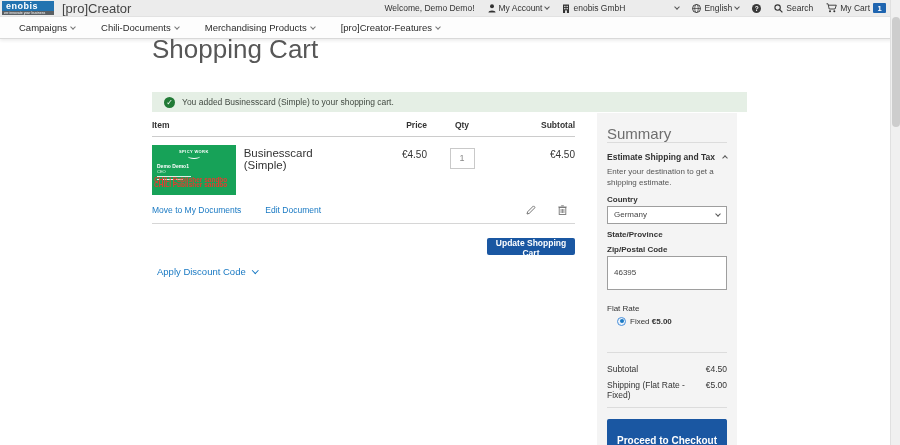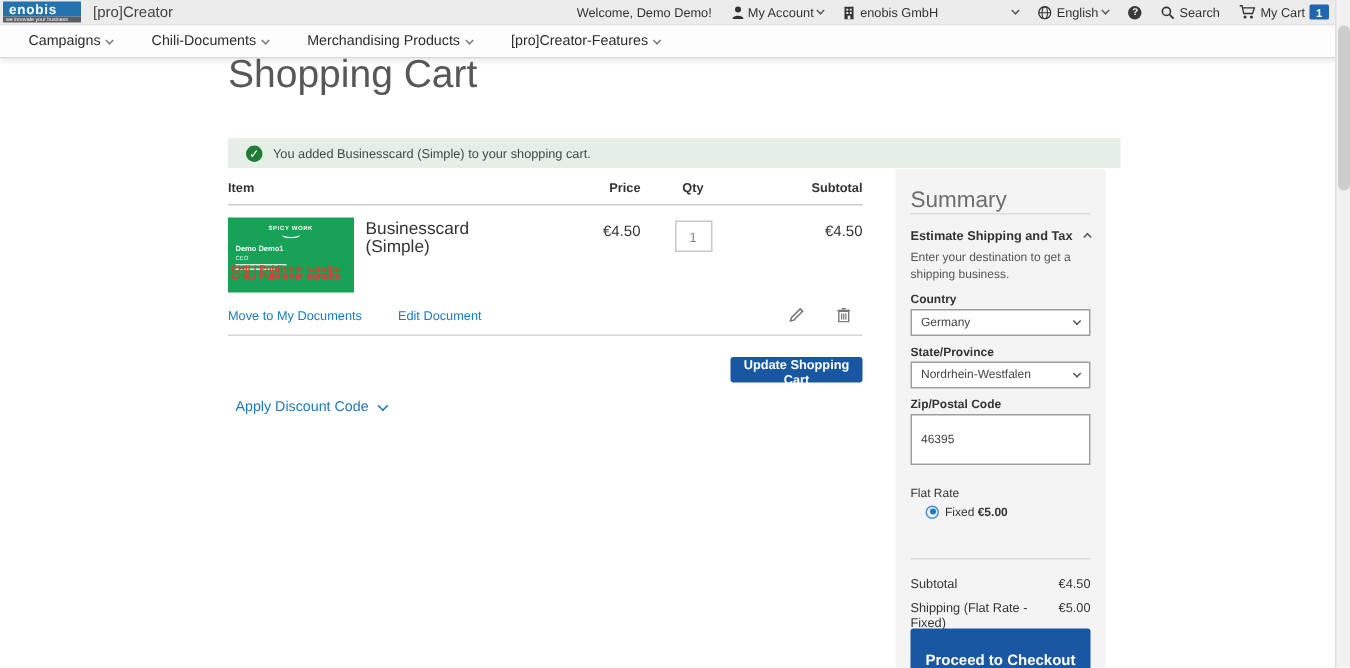--- a/index.html
+++ b/index.html
@@ -8,21 +8,21 @@
 
   
   .topbar { position:absolute; left:0; top:0; width:900px; height:17px;
     background:#ececec; border-bottom:1px solid #e2e2e2;
     display:flex; align-items:center; font-size:8.5px; color:#333; }
   .logo { display:flex; flex-direction:column; margin-left:2px; cursor:pointer; }
   .logo-top { background:#2273b0; color:#fff; font-weight:bold; font-size:9px;
     line-height:10px; padding:0 4px; letter-spacing:.5px; }
   .logo-tag { background:#5a5f63; color:#fff; font-size:3.5px; line-height:4px;
     padding:0 2px; white-space:nowrap; overflow:hidden; width:52px; }
-  .app-title { margin-left:8px; color:#444; font-size:10px; }
+  .app-title { margin-left:8px; color:#444; font-size:13px; }
   .topbar-right { margin-left:auto; margin-right:14px; display:flex;
     align-items:center; gap:13px; }
   .top-item { display:flex; align-items:center; gap:3px; cursor:pointer; white-space:nowrap; }
   .chev { display:inline-block; width:4px; height:4px; border-right:1px solid #555;
     border-bottom:1px solid #555; transform:rotate(45deg); margin-top:-2px; }
   .chev.up { transform:rotate(-135deg); margin-top:2px; }
   .cart-badge { background:#1f65b0; color:#fff; font-size:7.5px; font-weight:bold;
     min-width:13px; height:10px; display:inline-flex; align-items:center;
     justify-content:center; border-radius:1px; padding:0 2px; }
   .help-circle { width:9px; height:9px; border-radius:50%; background:#3a3a3a;
@@ -288,33 +288,29 @@
   <span class="chev"></span>
 </div>
 
 <aside class="summary">
   <div class="sum-title">Summary</div>
 
   <div class="est-head">
     <span class="est-title">Estimate Shipping and Tax</span>
     <span class="chev up"></span>
   </div>
-  <div class="est-hint">Enter your destination to get a shipping business.</div>
+  <div class="est-hint">Enter your destination to get a shipping estimate.</div>
 
   <div class="f-label">Country</div>
   <div class="f-select">
     <span>Germany</span>
     <span class="chev"></span>
   </div>
 
   <div class="f-label">State/Province</div>
-  <div class="f-select">
-    <span>Nordrhein-Westfalen</span>
-    <span class="chev"></span>
-  </div>
 
   <div class="f-label">Zip/Postal Code</div>
   <input class="f-input" value="46395" style="">
 
   <div class="flat-label">Flat Rate</div>
   <div class="radio-row">
     <span class="radio">
         <span class="radio-dot"></span>
       </span>
     <span class="radio-text">

